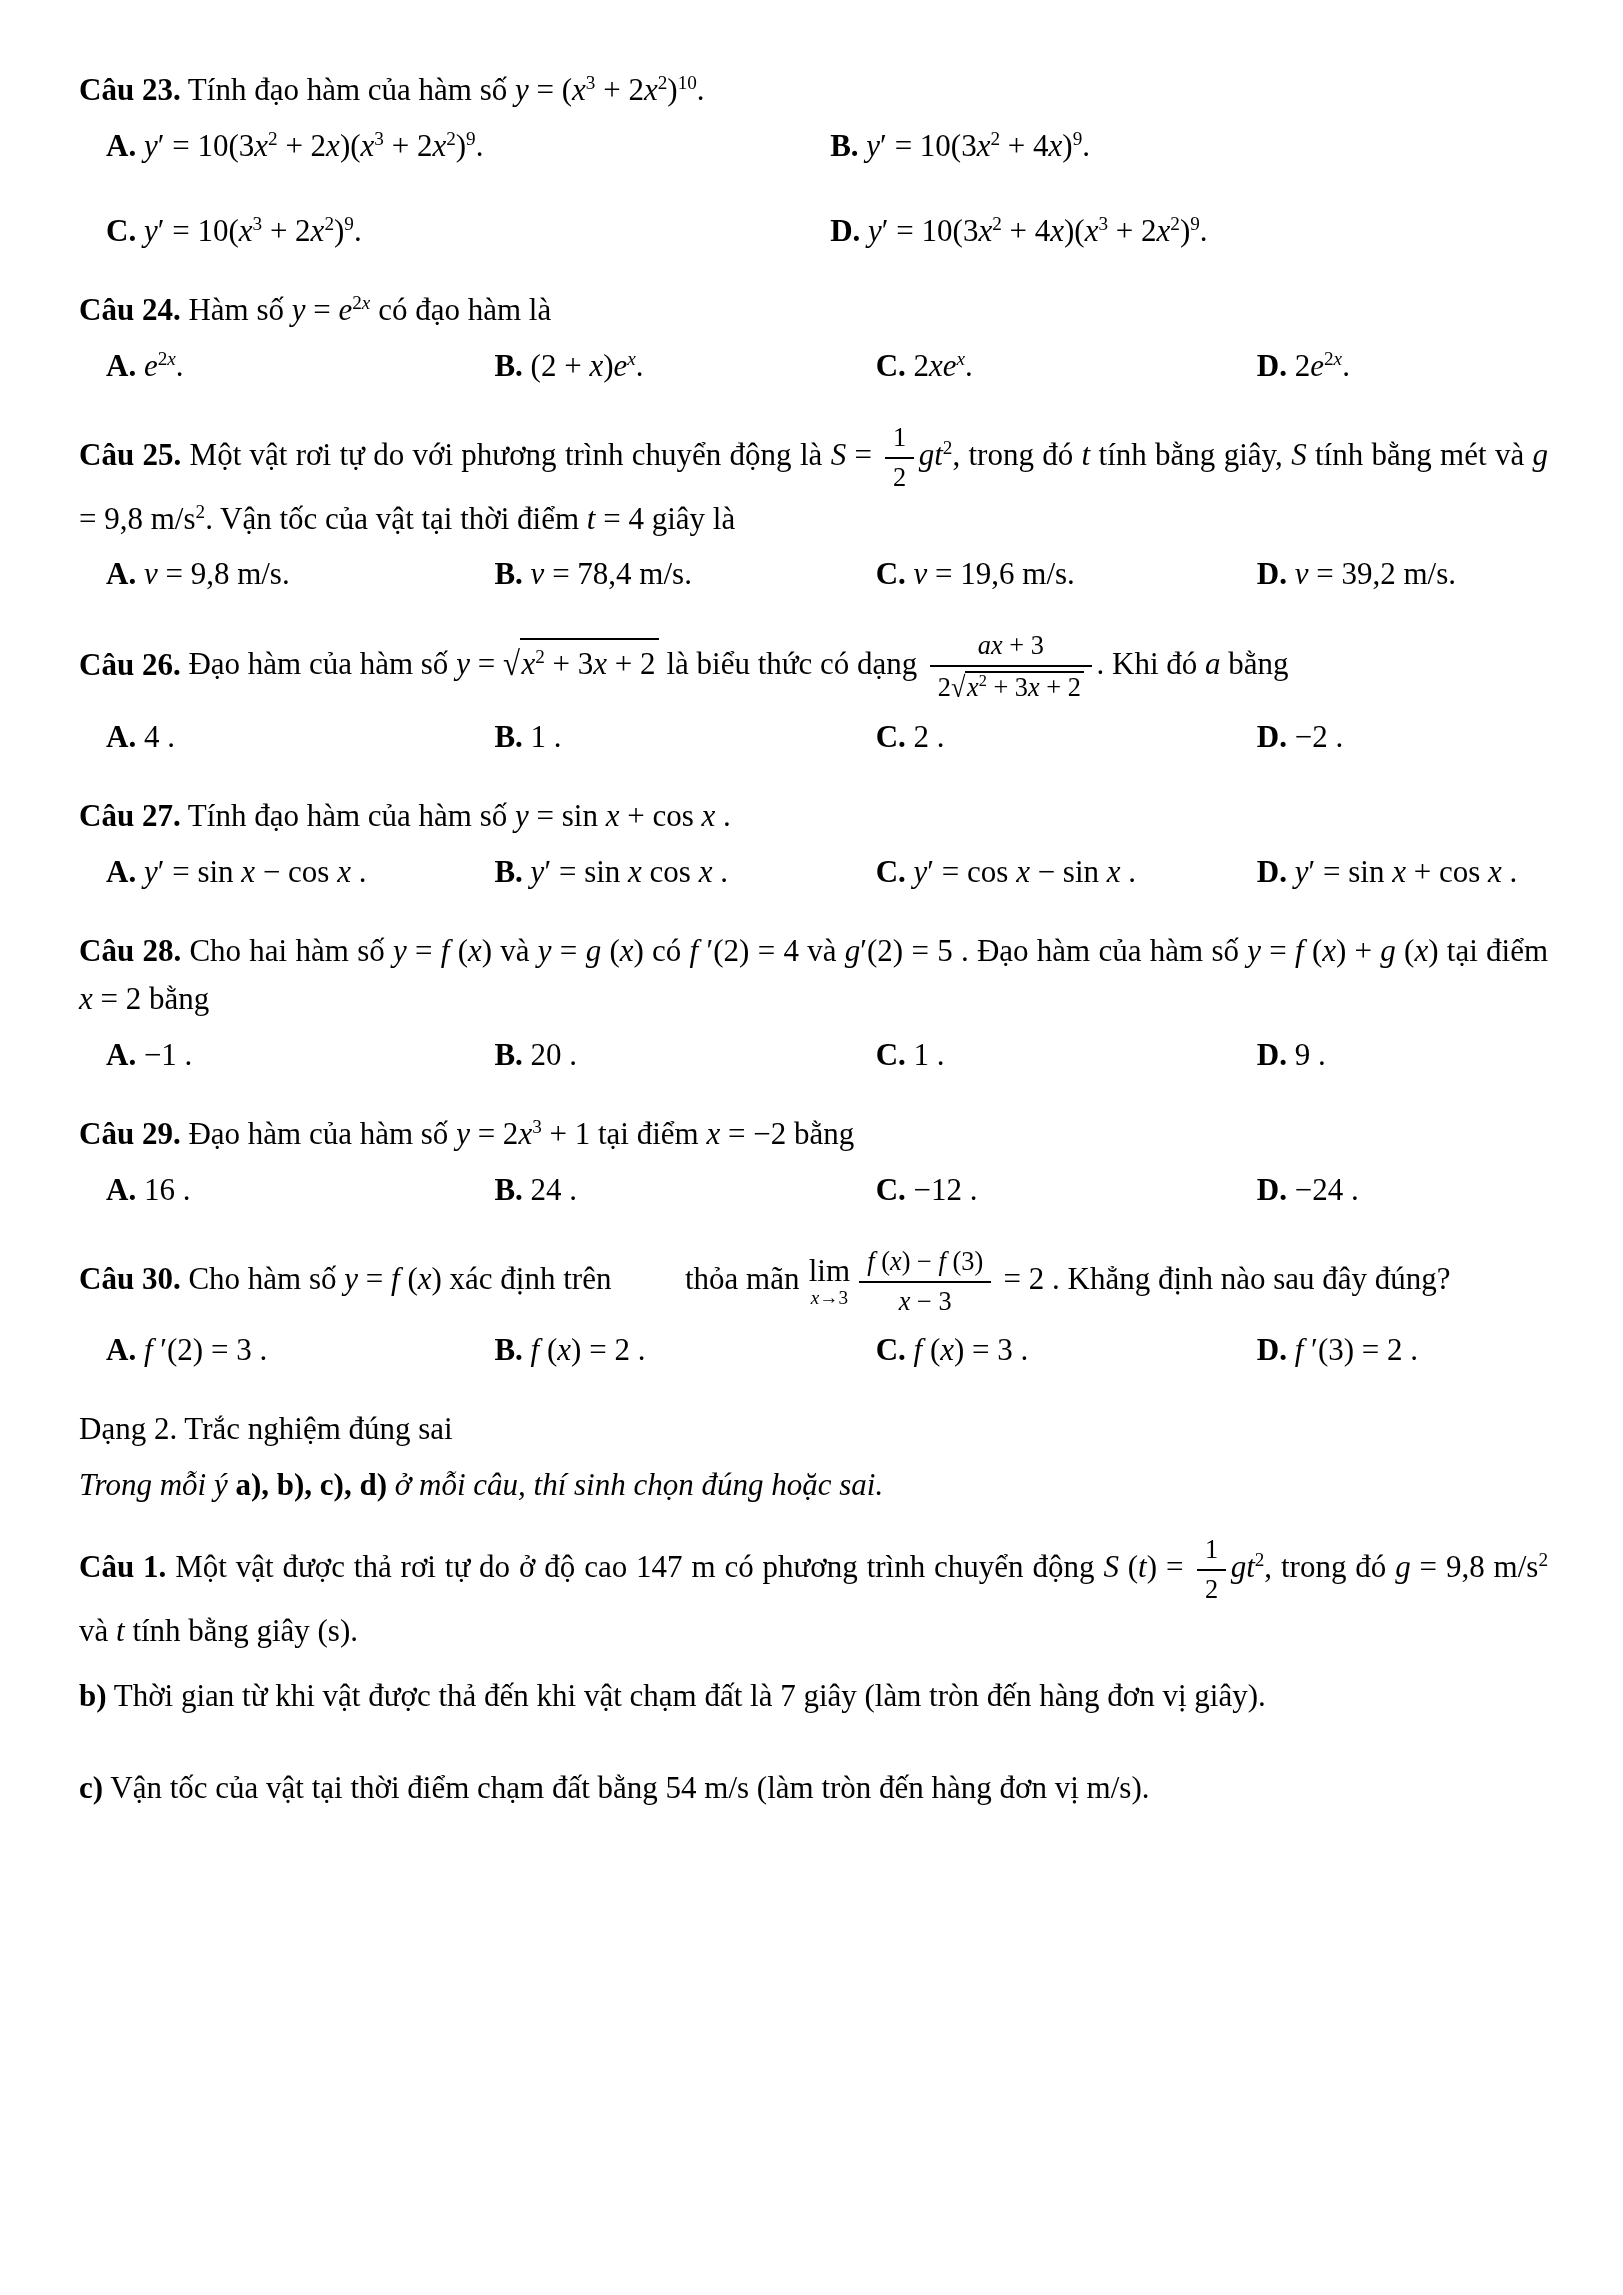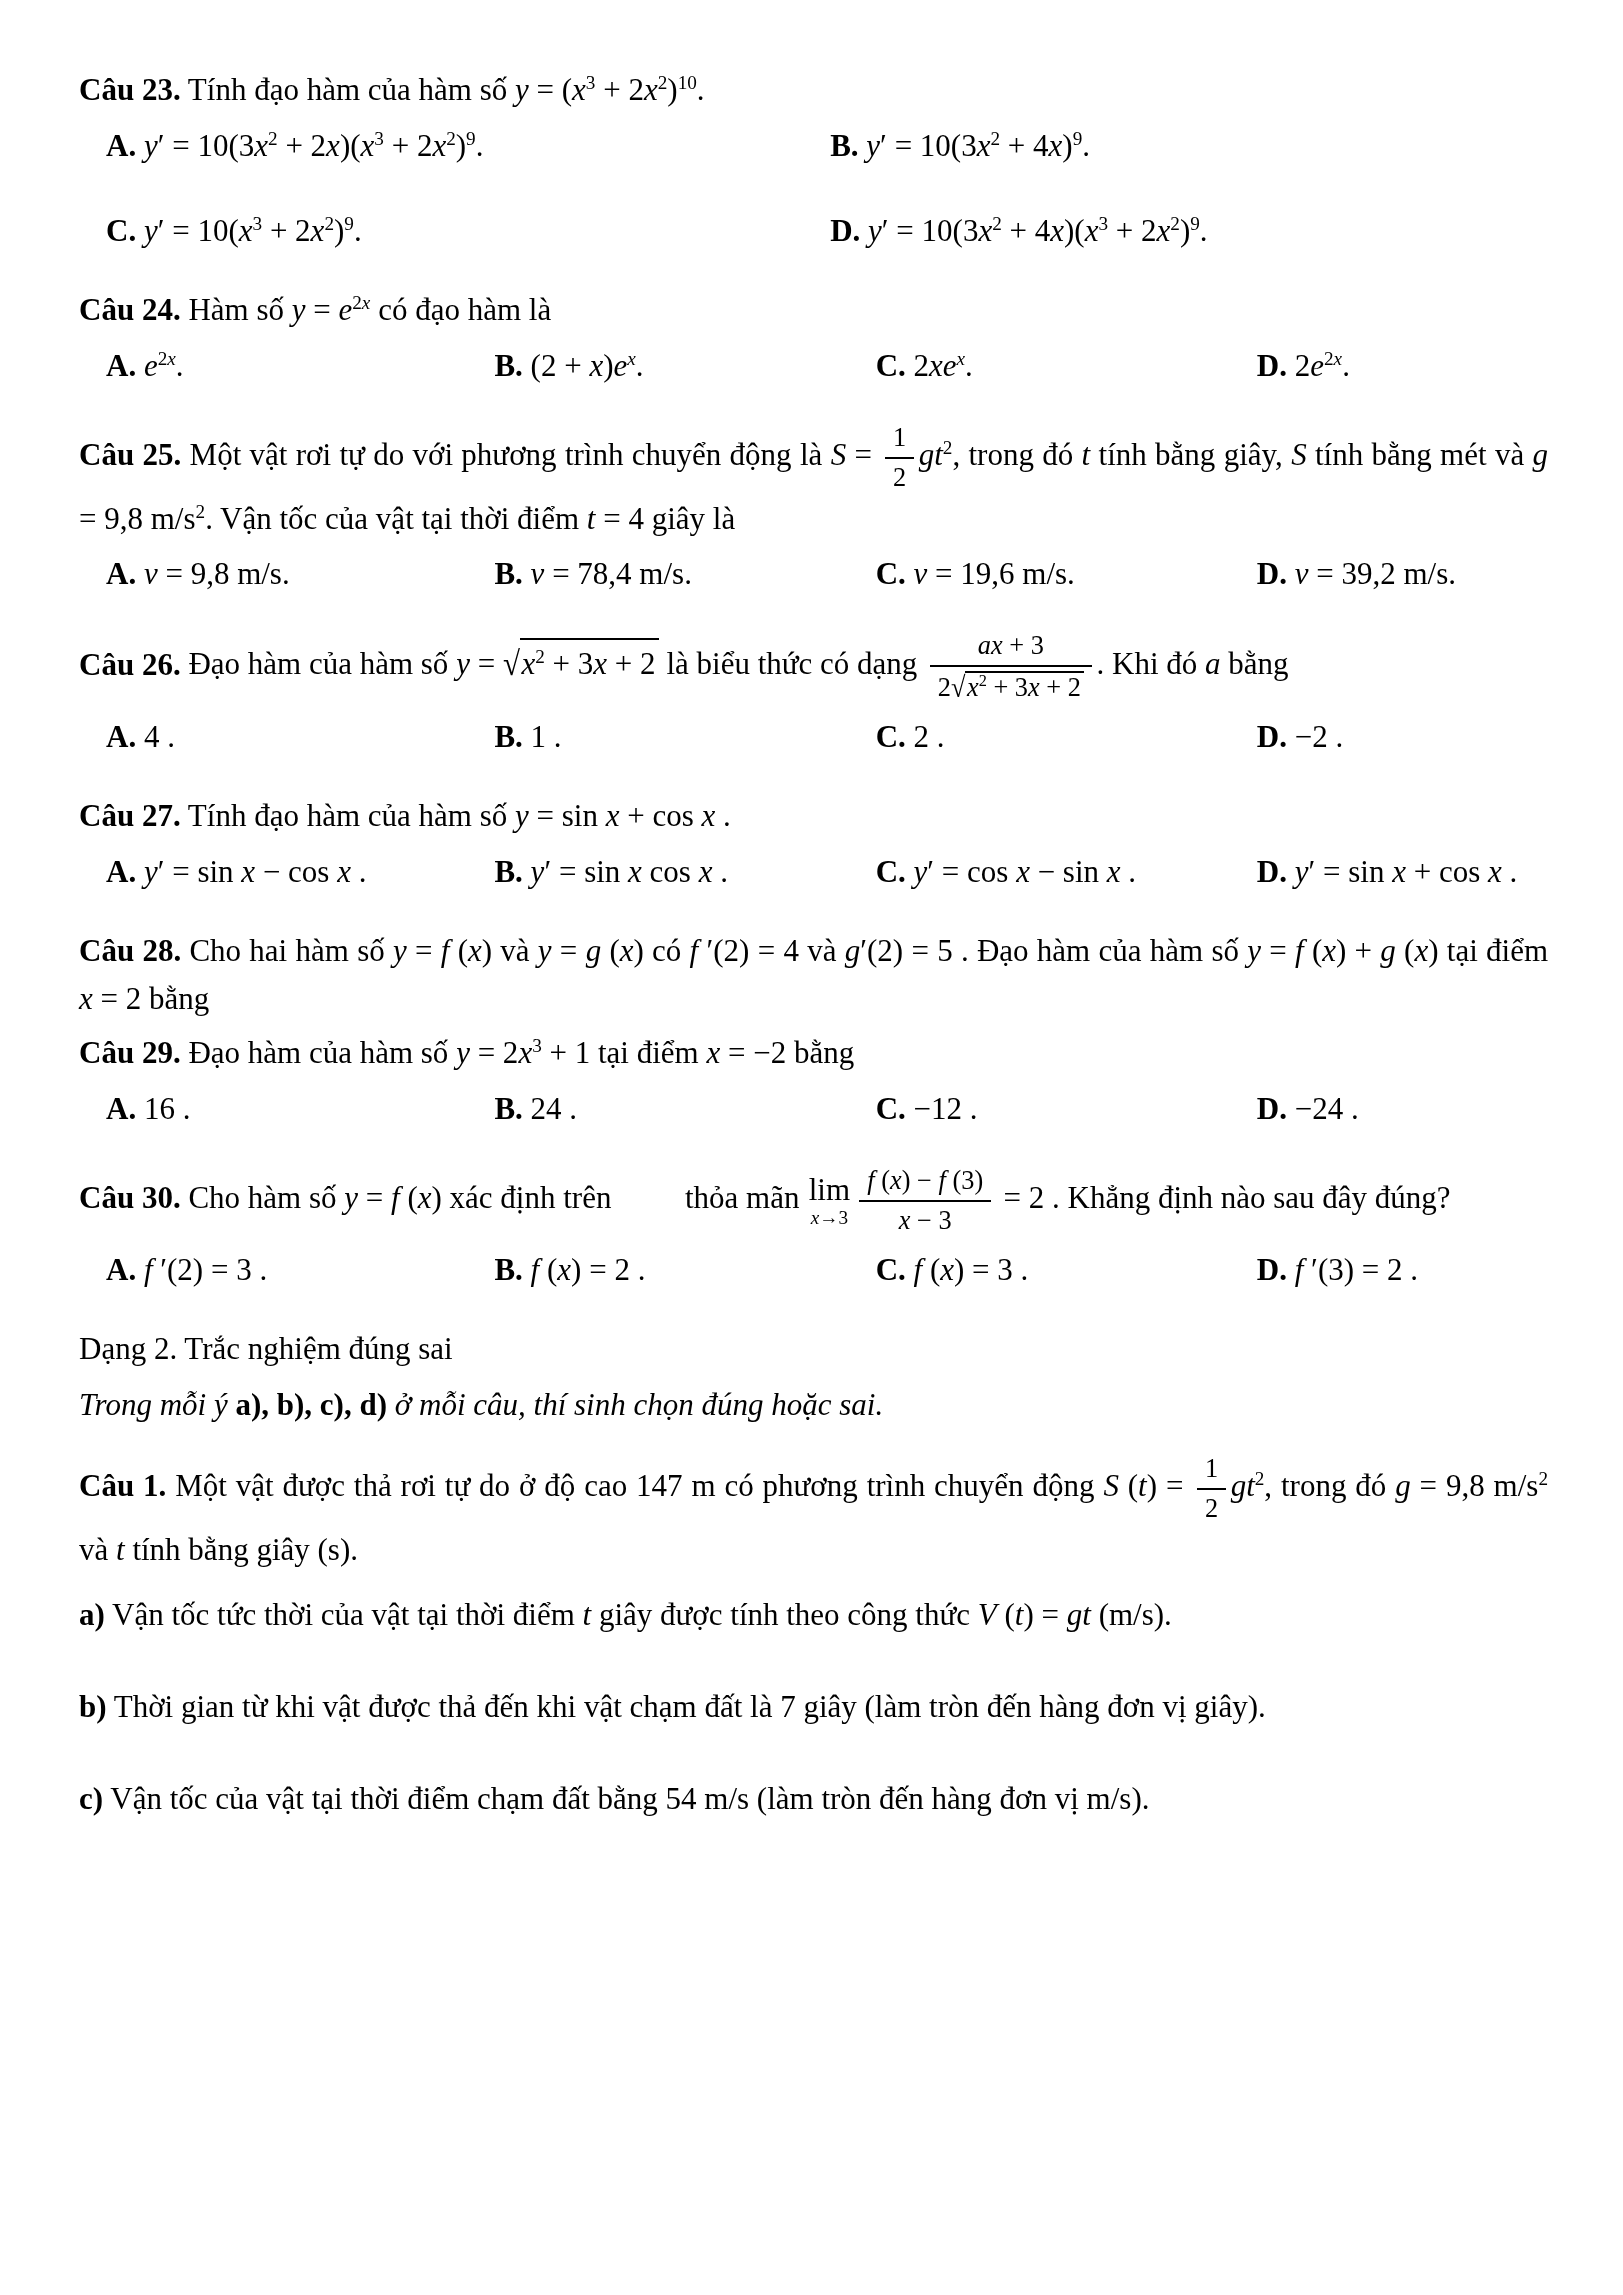--- a/index.html
+++ b/index.html
@@ -125,20 +125,26 @@
           <div class="opt"><b class="opt-label">B.</b><span class="opt-body"> <i>y</i>′ = sin <i>x</i> cos <i>x</i> .</span></div>
           <div class="opt"><b class="opt-label">C.</b><span class="opt-body"> <i>y</i>′ = cos <i>x</i> − sin <i>x</i> .</span></div>
           <div class="opt"><b class="opt-label">D.</b><span class="opt-body"> <i>y</i>′ = sin <i>x</i> + cos <i>x</i> .</span></div>
         </div>
   </div>
       <div class="question">
     <div class="q-head">
       <b class="q-label">Câu 28.</b>
       <span class="q-body"> Cho hai hàm số <i>y</i> = <i>f</i> (<i>x</i>) và <i>y</i> = <i>g</i> (<i>x</i>) có <i>f</i> ′(2) = 4 và <i>g</i>′(2) = 5 . Đạo hàm của hàm số <i>y</i> = <i>f</i> (<i>x</i>) + <i>g</i> (<i>x</i>) tại điểm <i>x</i> = 2 bằng</span>
     </div>
+    <div class="opts cols-4">
+          <div class="opt"><b class="opt-label">A.</b><span class="opt-body"> −1 .</span></div>
+          <div class="opt"><b class="opt-label">B.</b><span class="opt-body"> 20 .</span></div>
+          <div class="opt"><b class="opt-label">C.</b><span class="opt-body"> 1 .</span></div>
+          <div class="opt"><b class="opt-label">D.</b><span class="opt-body"> 9 .</span></div>
+        </div>
   </div>
       <div class="question">
     <div class="q-head">
       <b class="q-label">Câu 29.</b>
       <span class="q-body"> Đạo hàm của hàm số <i>y</i> = 2<i>x</i><sup>3</sup> + 1 tại điểm <i>x</i> = −2 bằng</span>
     </div>
     <div class="opts cols-4">
           <div class="opt"><b class="opt-label">A.</b><span class="opt-body"> 16 .</span></div>
           <div class="opt"><b class="opt-label">B.</b><span class="opt-body"> 24 .</span></div>
           <div class="opt"><b class="opt-label">C.</b><span class="opt-body"> −12 .</span></div>
@@ -163,18 +169,17 @@
   <div class="instruction"><i>Trong mỗi ý</i> <b>a), b), c), d)</b> <i>ở mỗi câu, thí sinh chọn đúng hoặc sai.</i></div>
 
   <div id="tf-list">
       <div class="question tf">
     <div class="q-head">
       <b class="q-label">Câu 1.</b>
       <span class="q-body"> Một vật được thả rơi tự do ở độ cao 147 m có phương trình chuyển động <i>S</i> (<i>t</i>) = <span class="frac"><span class="num">1</span><span class="den">2</span></span><i>gt</i><sup>2</sup>, trong đó <i>g</i> = 9,8 m/s<sup>2</sup> và <i>t</i> tính bằng giây (s).</span>
     </div>
 
   </div>
-      <div class="statement"><b>a)</b><span> Vận tốc tức thời của vật tại thời điểm <i>t</i> giây được tính theo công thức <i>V</i> (<i>t</i>) = <i>gt</i> (m/s).</span></div>
       <div class="statement"><b>b)</b><span> Thời gian từ khi vật được thả đến khi vật chạm đất là 7 giây (làm tròn đến hàng đơn vị giây).</span></div>
       <div class="statement"><b>c)</b><span> Vận tốc của vật tại thời điểm chạm đất bằng 54 m/s (làm tròn đến hàng đơn vị m/s).</span></div>
     </div>
 </div>
 
 
 </body></html>

